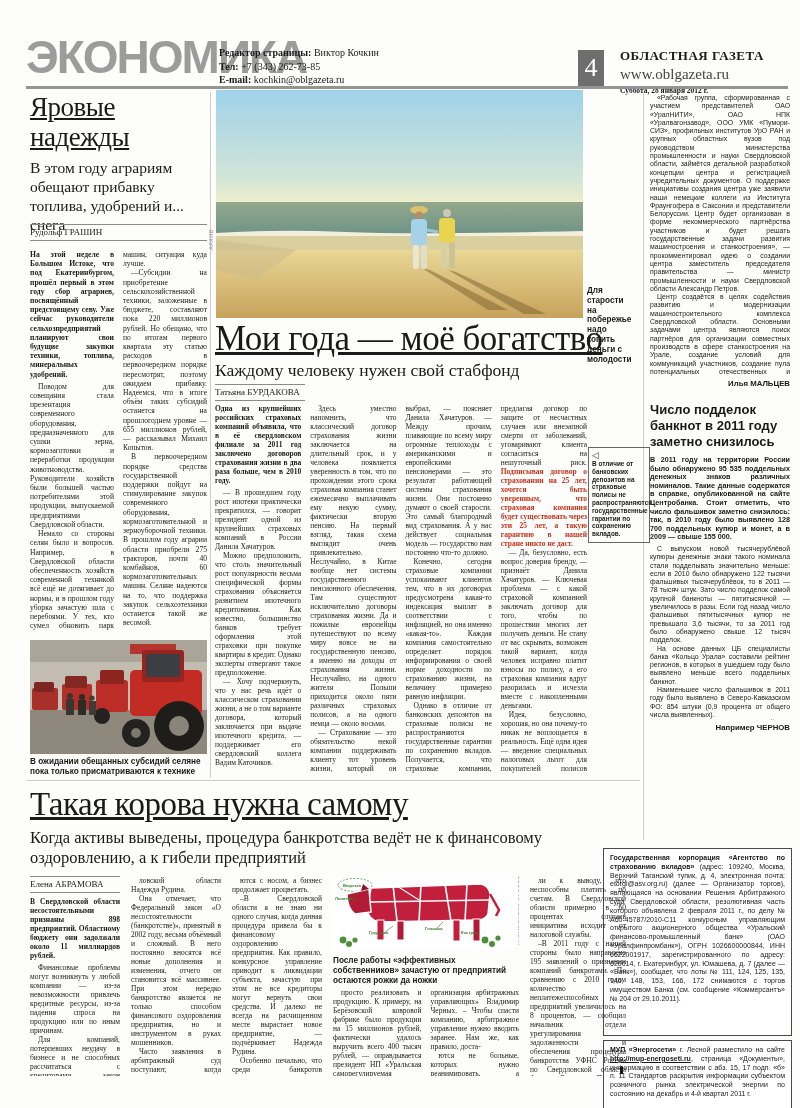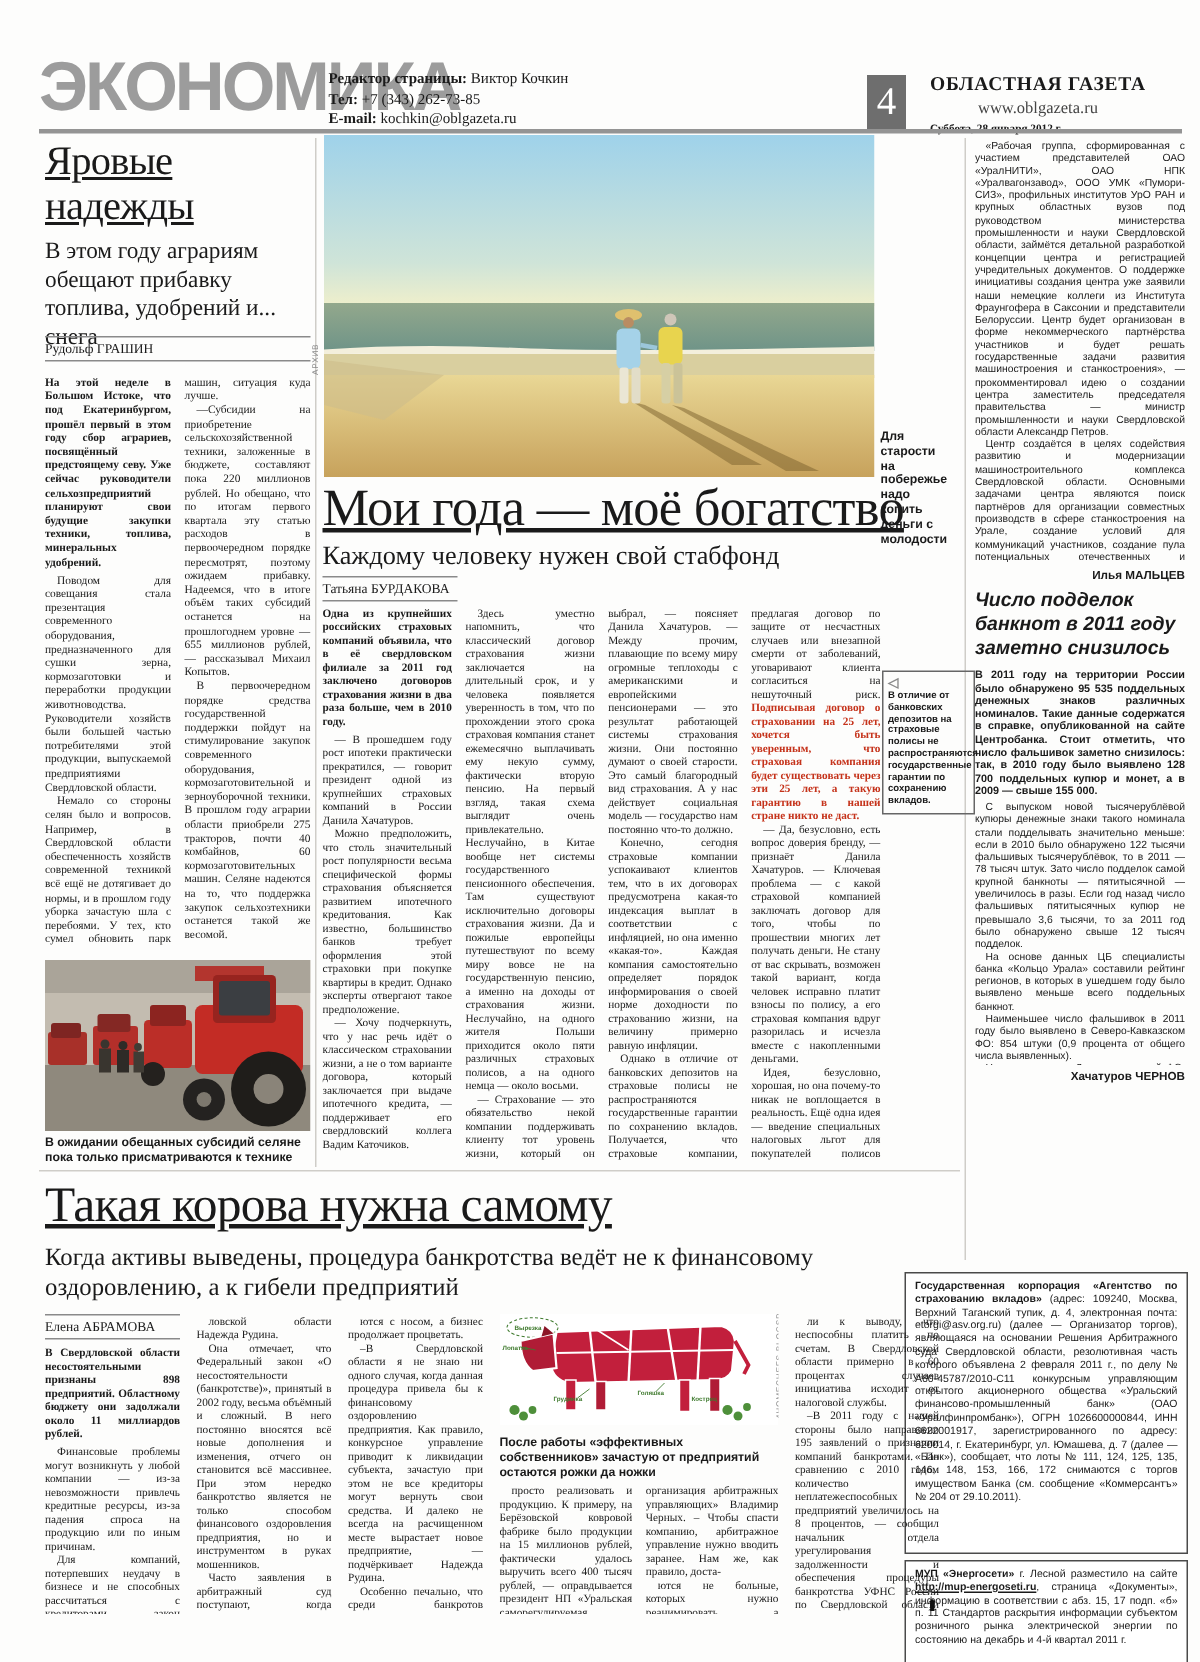--- a/index.html
+++ b/index.html
@@ -7,21 +7,21 @@
        font-family:"Liberation Serif",serif;color:#1a1a1a;}
   .abs{position:absolute;}
   
   .econ-title{font-family:"Liberation Sans",sans-serif;font-weight:bold;font-size:46px;
               color:#9c9c9c;letter-spacing:-2px;line-height:46px;}
   .editor-block{font-size:10px;line-height:13.5px;width:220px;}
   .editor-block b{font-weight:bold;}
   .pagebox{width:26px;height:36px;background:#6e6e6e;color:#fff;text-align:center;
            font-size:26px;line-height:36px;}
   .paper-name{font-size:13px;font-weight:bold;letter-spacing:.5px;}
-  .paper-site{font-size:11px;color:#444;margin-top:2px;margin-left:32px;}
+  .paper-site{font-size:15px;color:#444;margin-top:2px;}
   .paper-date{font-size:7.5px;font-weight:bold;margin-top:3px;}
   .header-rule{height:3px;background:#949494;}
   .vline{width:1px;background:#cfcdc8;}
   .hline{height:1px;background:#cfcdc8;}
   
   .serifbody{font-size:7.6px;line-height:9.2px;text-align:justify;overflow:hidden;}
   .para,.plist p{margin:0;text-indent:8px;}
   .lead{font-weight:bold;margin:0 0 3px 0;text-indent:0;}
   .cols2{column-count:2;column-gap:9px;}
   .cols4{column-count:4;column-gap:9px;}
@@ -198,29 +198,29 @@
   <span>В отличие от банковских депозитов на страховые полисы не распространяются государственные гарантии по сохранению вкладов.</span>
 </div>
 
 <div class="abs rc" style="left:650px;top:90px;width:140px;">
   <div class="rc-body" style="margin-top:4px;max-height:282px;">
       <p class="para">«Рабочая группа, сформированная с участием представителей ОАО «УралНИТИ», ОАО НПК «Уралвагонзавод», ООО УМК «Пумори-СИЗ», профильных институтов УрО РАН и крупных областных вузов под руководством министерства промышленности и науки Свердловской области, займётся детальной разработкой концепции центра и регистрацией учредительных документов. О поддержке инициативы создания центра уже заявили наши немецкие коллеги из Института Фраунгофера в Саксонии и представители Белоруссии. Центр будет организован в форме некоммерческого партнёрства участников и будет решать государственные задачи развития машиностроения и станкостроения», — прокомментировал идею о создании центра заместитель председателя правительства — министр промышленности и науки Свердловской области Александр Петров.</p>
       <p class="para">Центр создаётся в целях содействия развитию и модернизации машиностроительного комплекса Свердловской области. Основными задачами центра являются поиск партнёров для организации совместных производств в сфере станкостроения на Урале, создание условий для коммуникаций участников, создание пула потенциальных отечественных и зарубежных инвесторов для реализации региональных отраслевых программ и отдельных проектов, предоставление учебно-практической части для вузов и содействие коммерциализации разработок уральских предприятий и научных организаций.</p>
     </div>
   <div class="rc-author" style="margin-top:3px;">Илья МАЛЬЦЕВ</div>
 
-  <div class="rc-h2" style="margin-top:4px;font-style:italic;">Число подделок  банкнот в 2011 году заметно снизилось</div>
+  <div class="rc-h2" style="margin-top:14px;">Число подделок  банкнот в 2011 году заметно снизилось</div>
   <div class="rc-lead" style="margin-top:6px;">В 2011 году на территории России было обнаружено 95 535 поддельных денежных знаков различных номиналов. Такие данные содержатся в справке, опубликованной на сайте Центробанка. Стоит отметить, что число фальшивок заметно снизилось: так, в 2010 году было выявлено 128 700 поддельных купюр и монет, а в 2009 — свыше 155 000.</div>
   <div class="rc-body" style="margin-top:3px;max-height:175px;">
       <p class="para">С выпуском новой тысячерублёвой купюры денежные знаки такого номинала стали подделывать значительно меньше: если в 2010 было обнаружено 122 тысячи фальшивых тысячерублёвок, то в 2011 — 78 тысяч штук. Зато число подделок самой крупной банкноты — пятитысячной — увеличилось в разы. Если год назад число фальшивых пятитысячных купюр не превышало 3,6 тысячи, то за 2011 год было обнаружено свыше 12 тысяч подделок.</p>
       <p class="para">На основе данных ЦБ специалисты банка «Кольцо Урала» составили рейтинг регионов, в которых в ушедшем году было выявлено меньше всего поддельных банкнот.</p>
       <p class="para">Наименьшее число фальшивок в 2011 году было выявлено в Северо-Кавказском ФО: 854 штуки (0,9 процента от общего числа выявленных).</p>
       <p class="para">На втором месте Дальневосточный ФО. В этом регионе число обнаруженных поддельных банкнот составило 1159 штук (1,2 процента).</p>
     </div>
-  <div class="rc-author" style="margin-top:3px;">Хачатуров ЧЕРНОВ</div>
+  <div class="rc-author" style="margin-top:3px;">Например ЧЕРНОВ</div>
 </div>
 
 <div class="abs notice" style="left:603px;top:848px;width:175px;height:176px;">
   <span class="b">Государственная корпорация «Агентство по страхованию вкладов»</span>
   <span>(адрес: 109240, Москва, Верхний Таганский тупик, д. 4, электронная почта: etorgi@asv.org.ru) (далее — Организатор торгов), являющаяся на основании Решения Арбитражного суда Свердловской области, резолютивная часть которого объявлена 2 февраля 2011 г., по делу № А60-45787/2010-С11 конкурсным управляющим открытого акционерного общества «Уральский финансово-промышленный банк» (ОАО «Уралфинпромбанк»), ОГРН 1026600000844, ИНН 6622001917, зарегистрированного по адресу: 620014, г. Екатеринбург, ул. Юмашева, д. 7 (далее — «Банк»), сообщает, что лоты № 111, 124, 125, 135, 146, 148, 153, 166, 172 снимаются с торгов имуществом Банка (см. сообщение «Коммерсантъ» № 204 от 29.10.2011).</span>
 </div>
 <div class="abs notice" style="left:603px;top:1040px;width:175px;height:58px;">
   <span class="b">МУП «Энергосети»</span>
   <span>г. Лесной разместило на сайте </span><span class="ulink">http://mup-energoseti.ru</span><span>, страница «Документы», информацию в соответствии с абз. 15, 17 подп. «б» п. 11 Стандартов раскрытия информации субъектом розничного рынка электрической энергии по состоянию на декабрь и 4-й квартал 2011 г.</span>
 </div>

